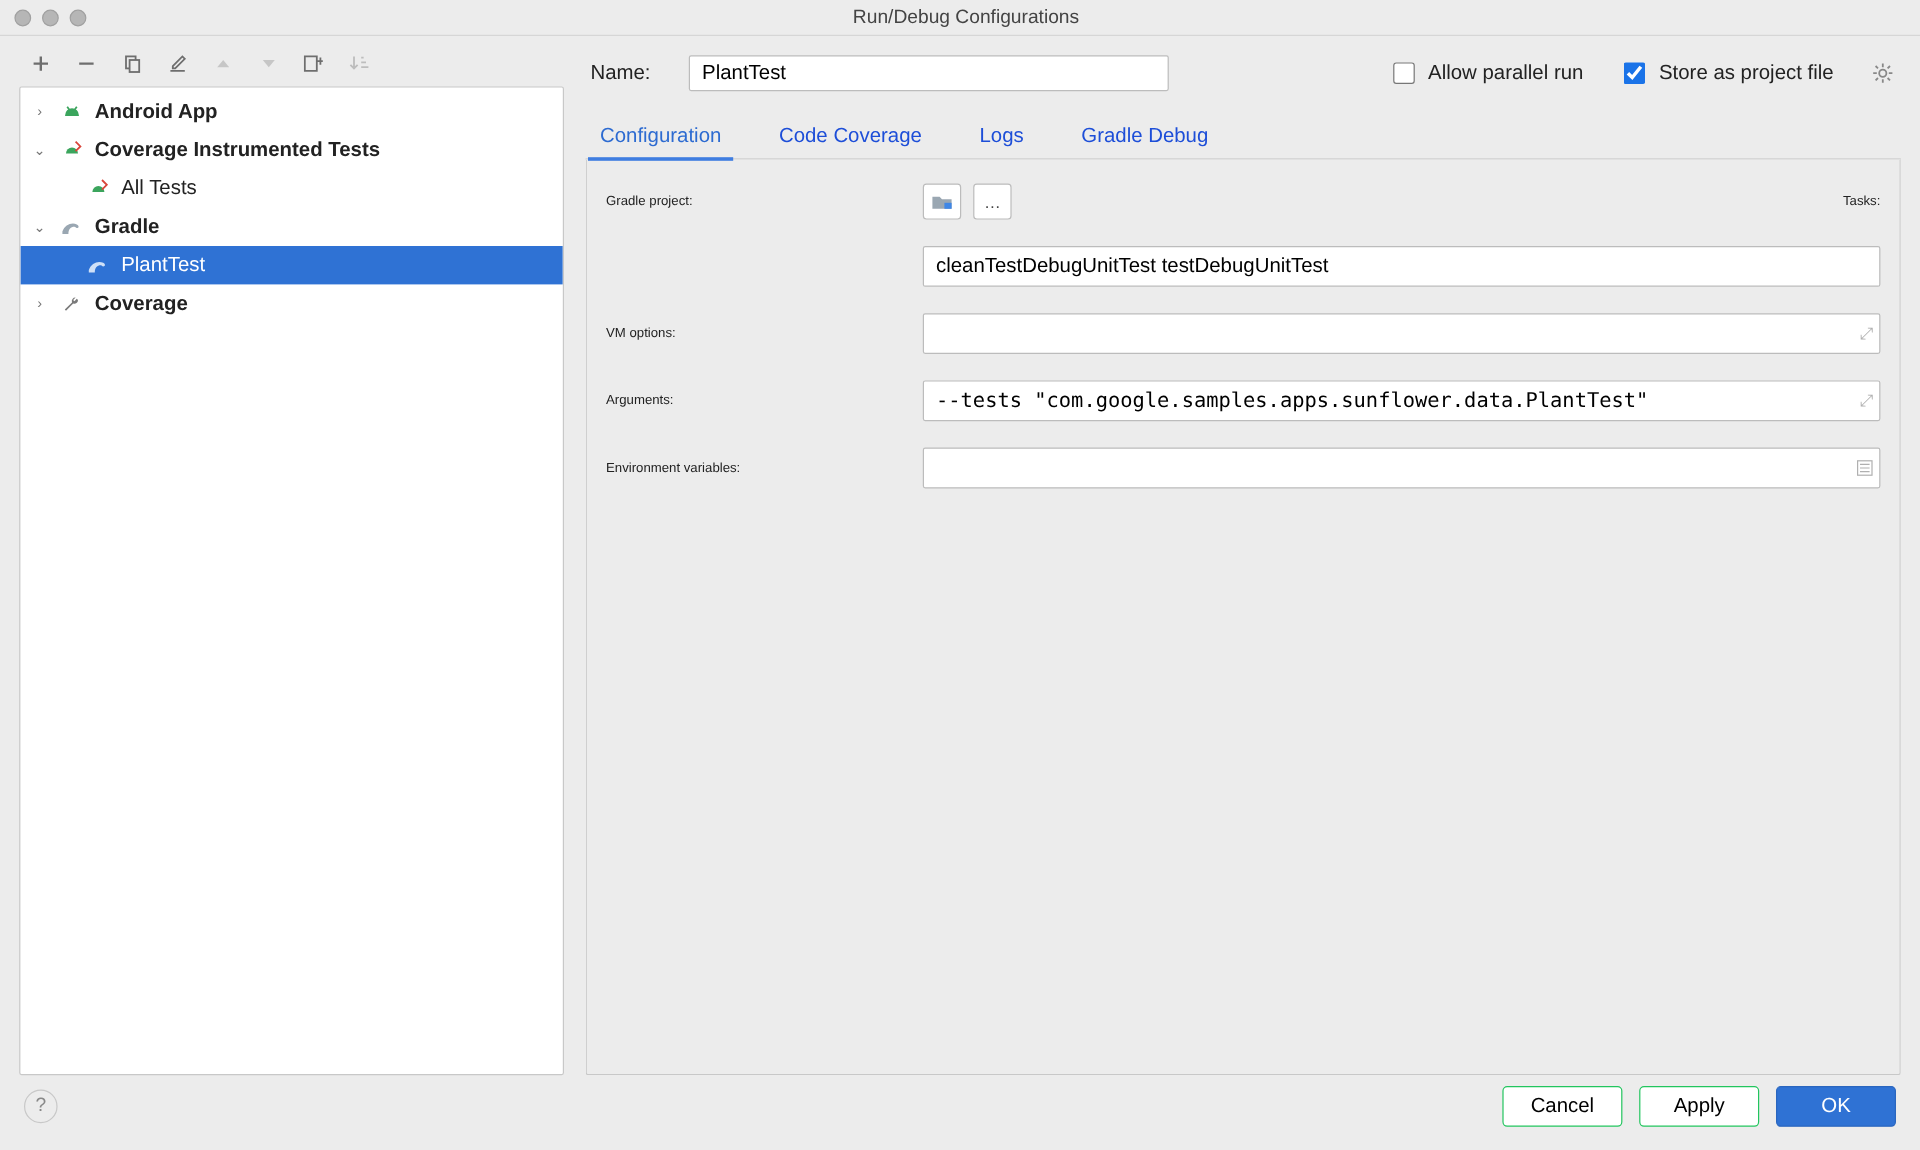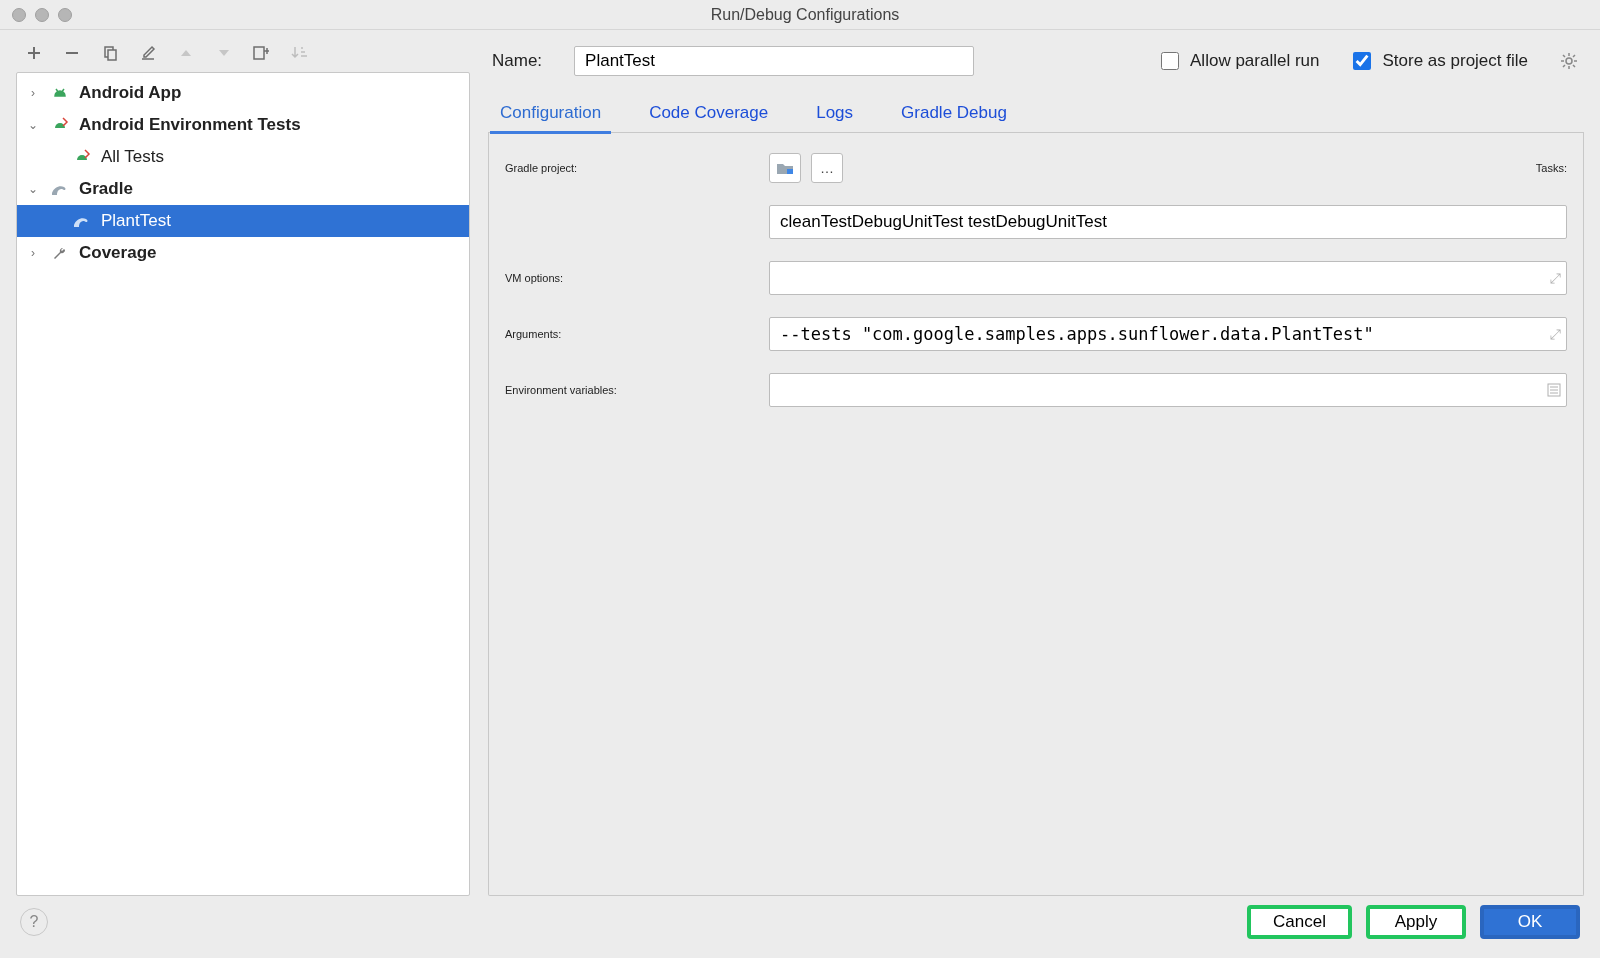--- a/index.html
+++ b/index.html
@@ -51,21 +51,21 @@
   .form-grid .mono { font-family: ui-monospace, SFMono-Regular, Menlo, Consolas, monospace; font-size: 17px; }
   .form-grid .gradle-input { color: #1a7f37; }
   .inline-btns { display:flex; gap:10px; }
   .smallbtn { width:32px; height:30px; border:1px solid #bcbcbc; background:#fff; border-radius:3px; display:flex; align-items:center; justify-content:center; cursor:pointer; font-size:14px; color:#444; }
   .input-wrap { position: relative; }
   .input-trailing { position:absolute; right:6px; top:50%; transform:translateY(-50%); color:#b0b0b0; font-size:14px; pointer-events:none; }
 
   .footer { height: 62px; display: flex; align-items: center; padding: 0 20px 10px 20px; gap: 14px; }
   .help { width:28px; height:28px; border:1px solid #c8c8c8; border-radius:50%; display:flex; align-items:center; justify-content:center; color:#888; font-size:16px; cursor:pointer; }
   .footer .spacer { flex:1; }
-  .btn { height:34px; min-width:100px; padding: 0 22px; border:4px solid #22c55e; background:#fff; border-radius:4px; font-size:17px; cursor:pointer; }
+  .btn { height:34px; min-width:100px; padding: 0 22px; border:1px solid #22c55e; background:#fff; border-radius:4px; font-size:17px; cursor:pointer; }
   .btn.primary { background:#2f72d4; color:#fff; border-color:#2a66bf; }
 
   svg { display:block; }
 </style>
 </head>
 <body>
 
 <div class="window">
 
   <div class="titlebar">
@@ -138,21 +138,21 @@
                 <span class="label">Android App</span>
               </div>
               <div class="tree-row bold">
                 <span class="twisty">⌄</span>
                 <span class="icon">
                   <svg width="18" height="18" viewBox="0 0 18 18">
                     <path d="M4 12a5 5 0 0 1 10 0H4z" fill="#3ba55d"></path>
                     <path d="M12 2l4 4-4 4" stroke="#d9453a" stroke-width="1.5" fill="none"></path>
                   </svg>
                 </span>
-                <span class="label">Android Environment Tests</span>
+                <span class="label">Coverage Instrumented Tests</span>
               </div>
               <div class="tree-row indent1">
                 <span class="twisty"></span>
                 <span class="icon">
                   <svg width="18" height="18" viewBox="0 0 18 18">
                     <path d="M4 12a5 5 0 0 1 10 0H4z" fill="#3ba55d"></path>
                     <path d="M12 2l4 4-4 4" stroke="#d9453a" stroke-width="1.5" fill="none"></path>
                   </svg>
                 </span>
                 <span class="label">All Tests</span>

